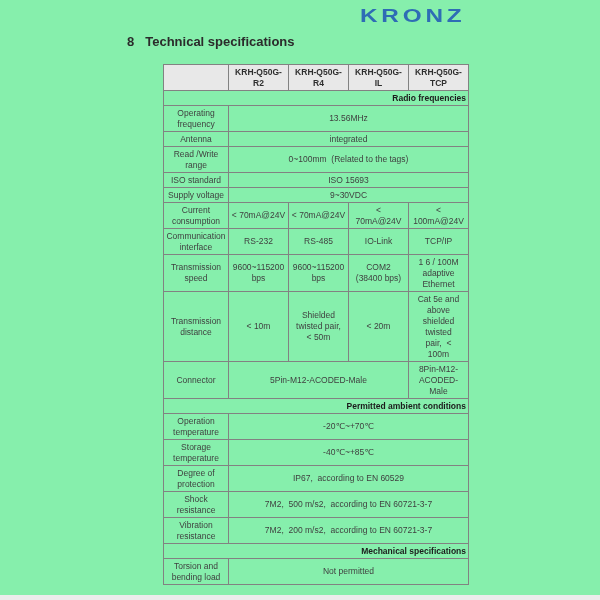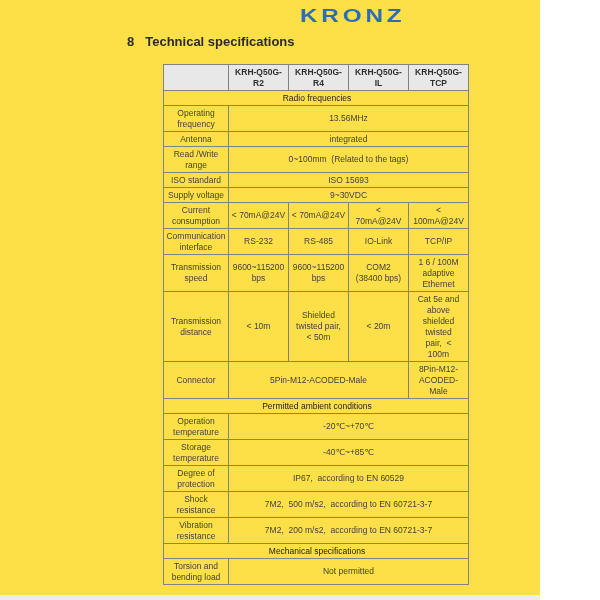--- a/index.html
+++ b/index.html
@@ -1,19 +1,19 @@
 <!DOCTYPE html>
 <html style="--logo-blue: #2e6db5; --header-bg: #e8e8e8; --border-color: #828282;"><head>
 <meta charset="utf-8">
 <style>
   html,body{margin:0;padding:0;}
   .page{
     position:relative;
-    width:540px;height:600px;
-    background:#fde047;
+    width:600px;height:600px;
+    background:#86efac;
     font-family:"Liberation Sans","DejaVu Sans",sans-serif;
     color:#3a3a3a;
     overflow:hidden;
   }
   .logo{
     position:absolute;
     top:5px;right:134px;
     font-size:19px;
     font-weight:800;
     letter-spacing:3px;
@@ -49,22 +49,22 @@
     word-wrap:normal;
     overflow:hidden;
   }
   table.spec th{
     background:var(--header-bg,#e8e8e8);
     font-weight:bold;
     color:#2f2f2f;
     text-align:center;
   }
   table.spec td.section{
-    text-align:center;
-    font-weight:normal;
+    text-align:right;
+    font-weight:bold;
     color:#1c1c1c;
     padding-left:4px;
   }
   .page-edge{
     position:absolute;
     left:0;bottom:0;
     width:600px;height:5px;
     background:#ececec;
   }
 </style>

